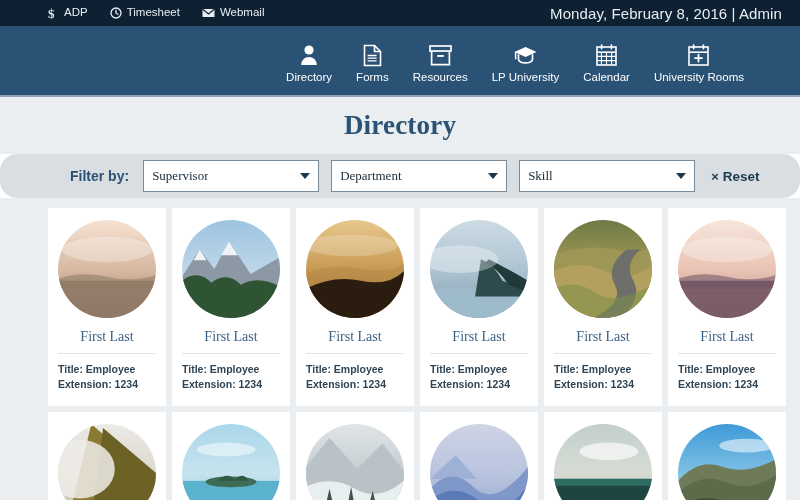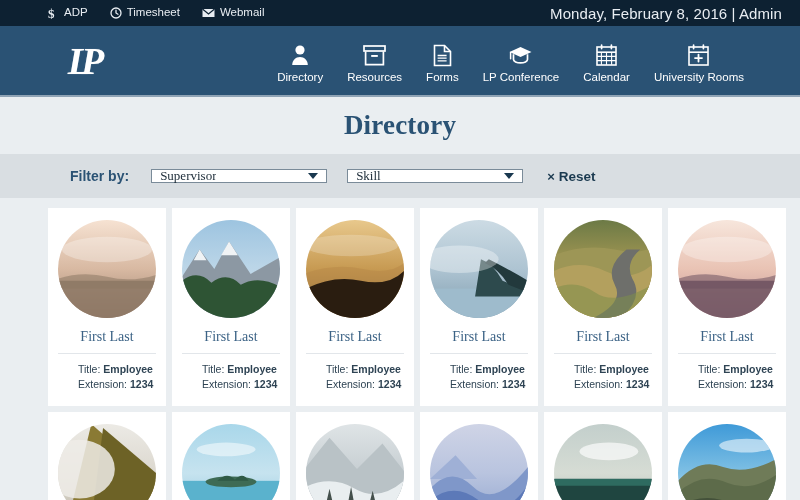--- a/index.html
+++ b/index.html
@@ -95,32 +95,33 @@
     letter-spacing: .2px;
   }
 
   
   .filter-band {
     height: 44px;
     background: #d9dee2;
     display: flex;
     align-items: center;
     padding-left: 70px;
-    gap: 20px;
+    gap: 12px;
+    border-radius: 17px;
   }
   .filter-label {
     font-size: 14px;
     font-weight: 700;
     color: #2a5274;
     font-family: "Liberation Sans", sans-serif;
     margin-right: 2px;
   }
   .select-wrap {
     position: relative;
-    width: 176px; height: 14px;
+    width: 176px; height: 32px;
     background: #ffffff;
     border: 1px solid #7a8b99;
     display: flex; align-items: center;
     padding: 0 22px 0 8px;
     cursor: pointer;
   }
   .select-wrap .sel-text {
     font-family: "Liberation Serif", serif;
     font-size: 13px;
     color: #21303c;
@@ -184,21 +185,21 @@
     background: #e2e6ea;
     margin: 9px 0 8px 0;
   }
   .meta {
     width: 100%;
     font-size: 10.5px;
     color: #2f4454;
     line-height: 1.45;
     text-align: left;
   }
-  .meta b { font-weight: 400; margin-left: 20px; }
+  .meta b { font-weight: 700; }
   .meta .val { font-weight: 700; }
 </style>
 </head>
 <body>
 
 <div class="topbar">
   <div class="topbar-left">
 
     <a class="top-link">
       <span class="ti">
@@ -228,67 +229,64 @@
       </span>
       <span>Webmail</span>
     </a>
 
   </div>
   <div class="topbar-right">Monday, February 8, 2016 | Admin</div>
 </div>
 
 <div class="navbar">
 
-  <div class="logo">
-    <span class="logo-mark">LP</span>
-  </div>
 
   <div class="nav-items">
 
     <a class="nav-item">
       <span class="nav-icon">
         <svg width="20" height="22" viewBox="0 0 20 22">
           <circle cx="10" cy="6" r="4.6" fill="#ffffff"></circle>
           <path d="M2.2 21c0-4.6 3.5-8 7.8-8s7.8 3.4 7.8 8z" fill="#ffffff"></path>
         </svg>
       </span>
       <span class="nav-label">Directory</span>
+    </a>
+
+    <a class="nav-item">
+      <span class="nav-icon">
+        <svg width="19" height="23" viewBox="0 0 19 23">
+          <path d="M1.5 1.5h10l6 6v14h-16z" fill="none" stroke="#ffffff" stroke-width="1.6"></path>
+          <path d="M11.5 1.5v6h6" fill="none" stroke="#ffffff" stroke-width="1.6"></path>
+          <path d="M4.6 11.5h9M4.6 14.2h9M4.6 16.9h9" stroke="#ffffff" stroke-width="1.3"></path>
+        </svg>
+      </span>
+      <span class="nav-label">Forms</span>
     </a>
 
     <a class="nav-item">
       <span class="nav-icon">
         <svg width="23" height="21" viewBox="0 0 23 21">
           <rect x="1" y="1" width="21" height="5" fill="none" stroke="#ffffff" stroke-width="1.7"></rect>
           <path d="M2.6 6.6v13h17.8v-13" fill="none" stroke="#ffffff" stroke-width="1.7"></path>
           <rect x="8.2" y="10" width="6.6" height="1.9" fill="#ffffff"></rect>
         </svg>
       </span>
       <span class="nav-label">Resources</span>
     </a>
 
     <a class="nav-item">
       <span class="nav-icon">
-        <svg width="19" height="23" viewBox="0 0 19 23">
-          <path d="M1.5 1.5h10l6 6v14h-16z" fill="none" stroke="#ffffff" stroke-width="1.6"></path>
-          <path d="M11.5 1.5v6h6" fill="none" stroke="#ffffff" stroke-width="1.6"></path>
-          <path d="M4.6 11.5h9M4.6 14.2h9M4.6 16.9h9" stroke="#ffffff" stroke-width="1.3"></path>
-        </svg>
-      </span>
-      <span class="nav-label">Forms</span>
-    </a>
-
-    <a class="nav-item">
-      <span class="nav-icon">
         <svg width="25" height="20" viewBox="0 0 25 20">
           <path d="M12.5 2L23.5 7l-11 5L1.5 7z" fill="#ffffff"></path>
           <path d="M5.5 9.3v5.2c0 1.9 3.1 3.4 7 3.4s7-1.5 7-3.4V9.3" fill="none" stroke="#ffffff" stroke-width="1.7"></path>
           <path d="M2.6 7.6v6.2" stroke="#ffffff" stroke-width="1.5" stroke-linecap="round"></path>
         </svg>
       </span>
-      <span class="nav-label">LP Conference</span>
+      <span class="nav-label">LP University</span>
     </a>
 
     <a class="nav-item">
       <span class="nav-icon">
         <svg width="21" height="22" viewBox="0 0 21 22">
           <rect x="1" y="3" width="19" height="18" fill="none" stroke="#ffffff" stroke-width="1.6"></rect>
           <path d="M1 8.2h19" stroke="#ffffff" stroke-width="1.6"></path>
           <path d="M5.6 1v3.6M15.4 1v3.6" stroke="#ffffff" stroke-width="1.7" stroke-linecap="round"></path>
           <path d="M5.4 8.2v12.6M10.5 8.2v12.6M15.6 8.2v12.6M1 12.4h19M1 16.6h19" stroke="#ffffff" stroke-width="1.1"></path>
         </svg>
@@ -316,20 +314,24 @@
 </div>
 
 <div class="filter-band">
   <span class="filter-label">Filter by:</span>
 
   <div class="select-wrap">
     <span class="sel-text">Supervisor</span>
     <span class="caret"></span>
   </div>
 
+  <div class="select-wrap">
+    <span class="sel-text">Department</span>
+    <span class="caret"></span>
+  </div>
 
   <div class="select-wrap">
     <span class="sel-text">Skill</span>
     <span class="caret"></span>
   </div>
 
   <div class="reset-btn">
     <span class="reset-x">×</span>
     <span>Reset</span>
   </div>

